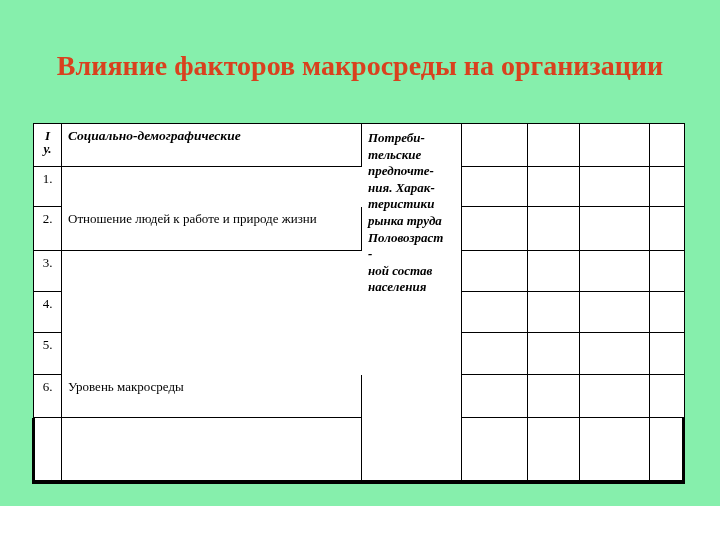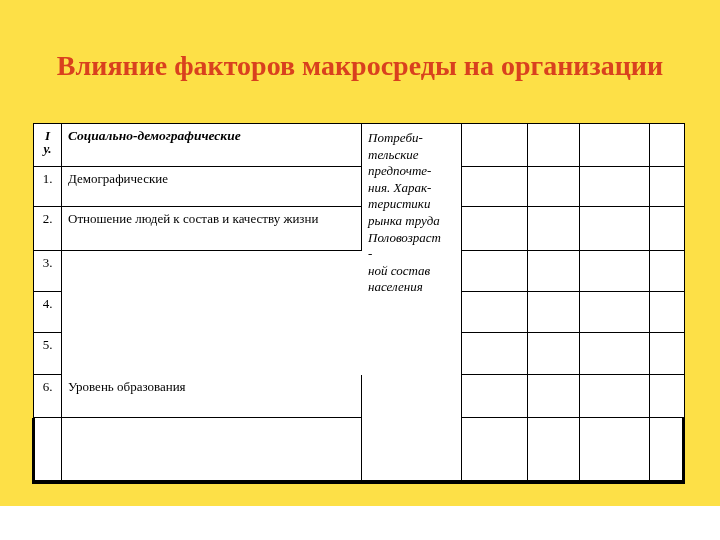--- a/index.html
+++ b/index.html
@@ -1,17 +1,17 @@
 <!DOCTYPE html>
 <html><head>
 <meta charset="utf-8">
 <style>
   html,body{margin:0;padding:0;background:#fff;}
   .slide{
-    position:relative;width:720px;height:506px;background:#fde047;overflow:hidden;
+    position:relative;width:720px;height:506px;background:#86efac;overflow:hidden;
     font-family:"Liberation Serif","DejaVu Serif",serif;color:#000;
   }
   .title{
     position:absolute;top:50px;left:0;width:720px;margin:0;
     text-align:center;font-weight:bold;font-size:28px;line-height:32px;
     color:#d9411e;letter-spacing:0px;
   }
   .tbl{
     position:absolute;left:33px;top:123px;
     display:grid;
@@ -29,21 +29,21 @@
     font-weight:bold;font-style:italic;white-space:pre-line;line-height:13px;padding-top:5px;
   }
   .factor{
     font-size:13px;line-height:15px;padding:4px 8px 0 6px;
   }
   .hdrfactor{
     font-weight:bold;font-style:italic;font-size:13.5px;
   }
   .note{
     grid-area:1/3/9/4;border-bottom:none;
-    font-weight:normal;font-style:italic;font-size:13px;line-height:16.6px;
+    font-weight:bold;font-style:italic;font-size:13px;line-height:16.6px;
     white-space:pre-line;padding:6px 3px 0 6px;
   }
   .thick{position:absolute;background:#000;}
   #thickL{left:32px;top:418px;width:3px;height:66px;}
   #thickB{left:32px;top:480px;width:653px;height:4px;}
   #thickR{left:682px;top:418px;width:3px;height:66px;}
 </style>
 </head>
 <body>
 
@@ -65,28 +65,27 @@
 Половозраст
 -
 ной состав
 населения</div>
     <div class="cell" style="grid-area:1/4"></div>
     <div class="cell" style="grid-area:1/5"></div>
     <div class="cell" style="grid-area:1/6"></div>
     <div class="cell lc" style="grid-area:1/7"></div>
 
     <div class="cell num" style="grid-area:2/1">1.</div>
-    <div class="cell factor" style="grid-area:2/2">Демографические</div>
     <div class="cell" style="grid-area:2/4"></div>
     <div class="cell" style="grid-area:2/5"></div>
     <div class="cell" style="grid-area:2/6"></div>
     <div class="cell lc" style="grid-area:2/7"></div>
 
     <div class="cell num" style="grid-area:3/1">2.</div>
-    <div class="cell factor" style="grid-area:3/2">Отношение людей к состав и качеству жизни</div>
+    <div class="cell factor" style="grid-area:3/2">Отношение людей к работе и природе жизни</div>
     <div class="cell" style="grid-area:3/4"></div>
     <div class="cell" style="grid-area:3/5"></div>
     <div class="cell" style="grid-area:3/6"></div>
     <div class="cell lc" style="grid-area:3/7"></div>
 
     <div class="cell num" style="grid-area:4/1">3.</div>
     <div class="cell" style="grid-area:4/4"></div>
     <div class="cell" style="grid-area:4/5"></div>
     <div class="cell" style="grid-area:4/6"></div>
     <div class="cell lc" style="grid-area:4/7"></div>
@@ -97,21 +96,21 @@
     <div class="cell" style="grid-area:5/6"></div>
     <div class="cell lc" style="grid-area:5/7"></div>
 
     <div class="cell num" style="grid-area:6/1">5.</div>
     <div class="cell" style="grid-area:6/4"></div>
     <div class="cell" style="grid-area:6/5"></div>
     <div class="cell" style="grid-area:6/6"></div>
     <div class="cell lc" style="grid-area:6/7"></div>
 
     <div class="cell num" style="grid-area:7/1">6.</div>
-    <div class="cell factor" style="grid-area:7/2">Уровень образования</div>
+    <div class="cell factor" style="grid-area:7/2">Уровень макросреды</div>
     <div class="cell" style="grid-area:7/4"></div>
     <div class="cell" style="grid-area:7/5"></div>
     <div class="cell" style="grid-area:7/6"></div>
     <div class="cell lc" style="grid-area:7/7"></div>
 
     <div class="cell lr" style="grid-area:8/1"></div>
     <div class="cell lr" style="grid-area:8/2"></div>
     <div class="cell lr" style="grid-area:8/4"></div>
     <div class="cell lr" style="grid-area:8/5"></div>
     <div class="cell lr" style="grid-area:8/6"></div>

